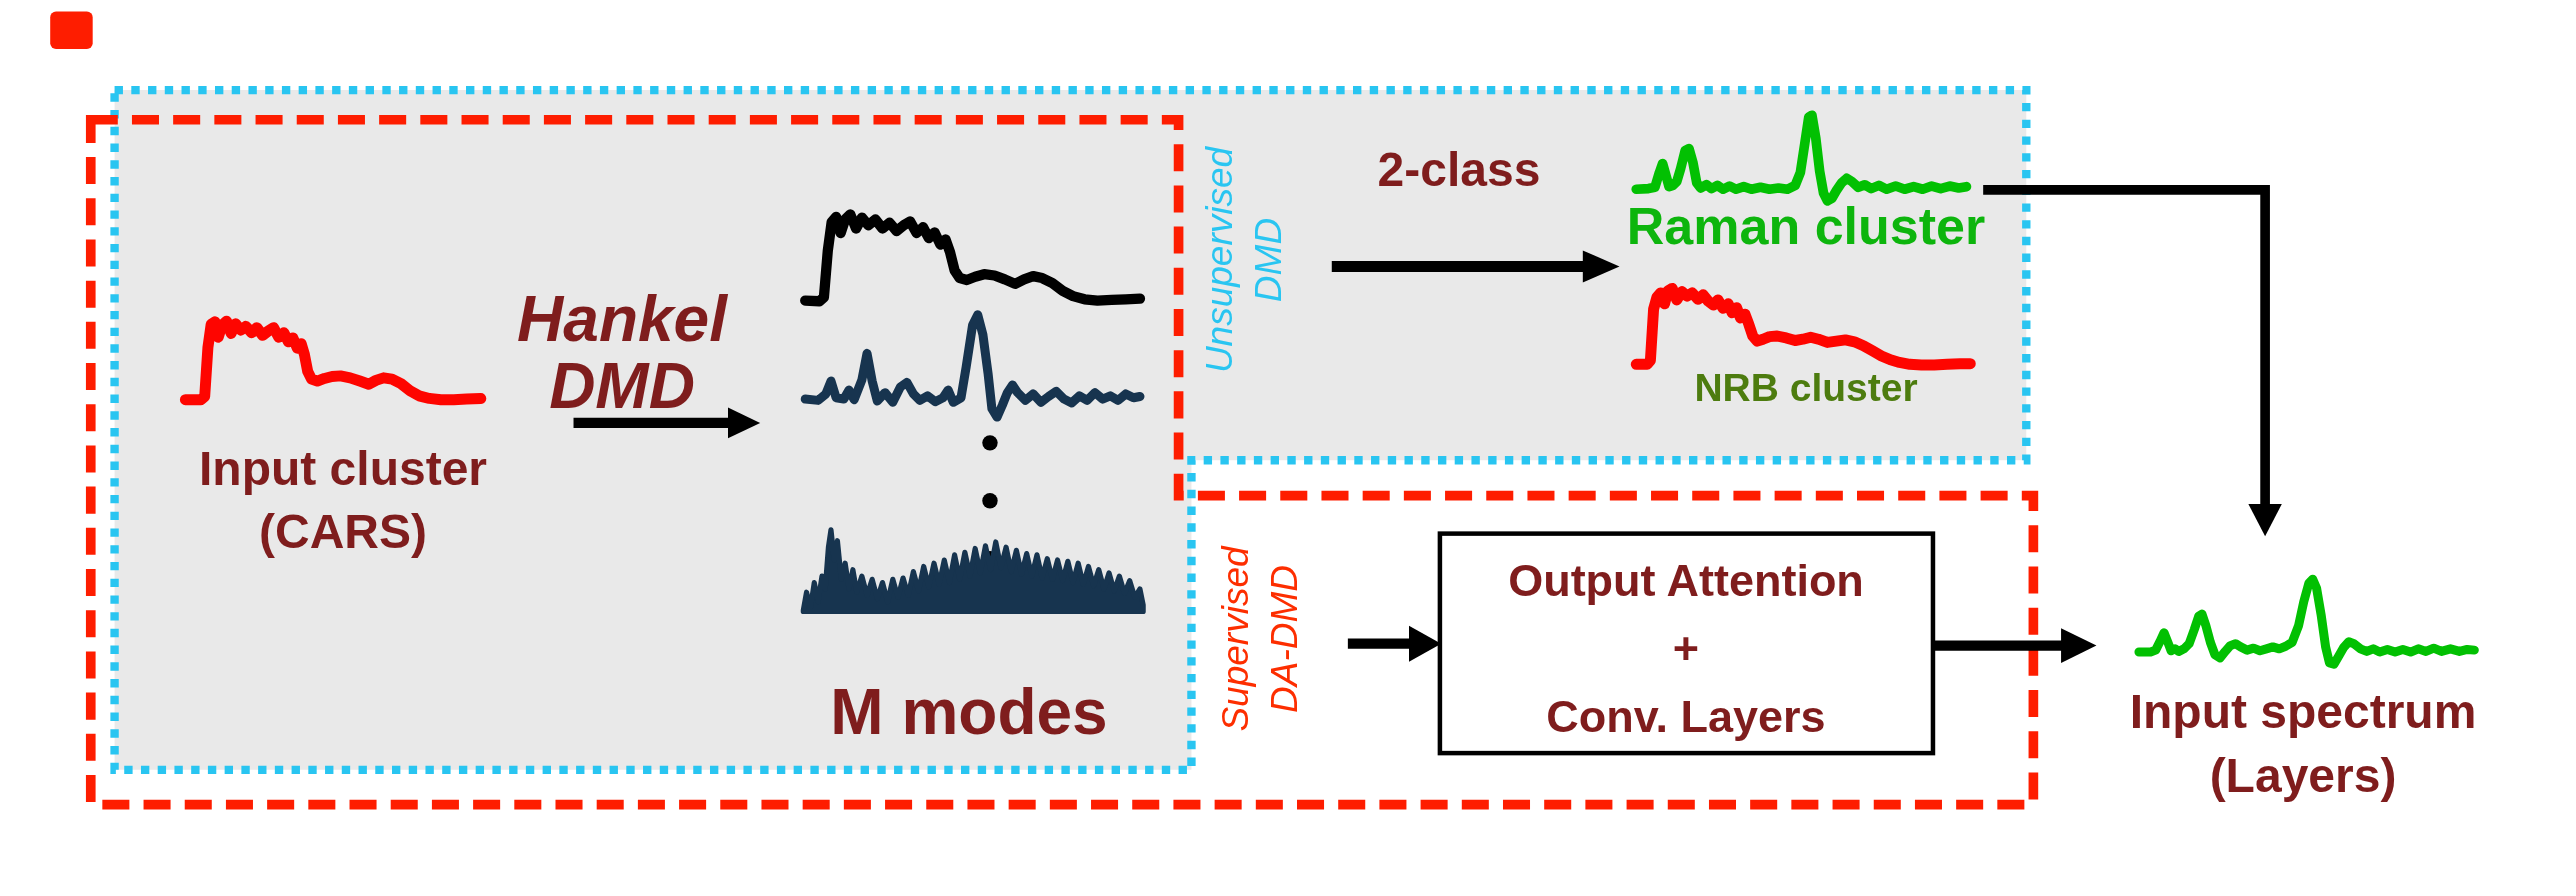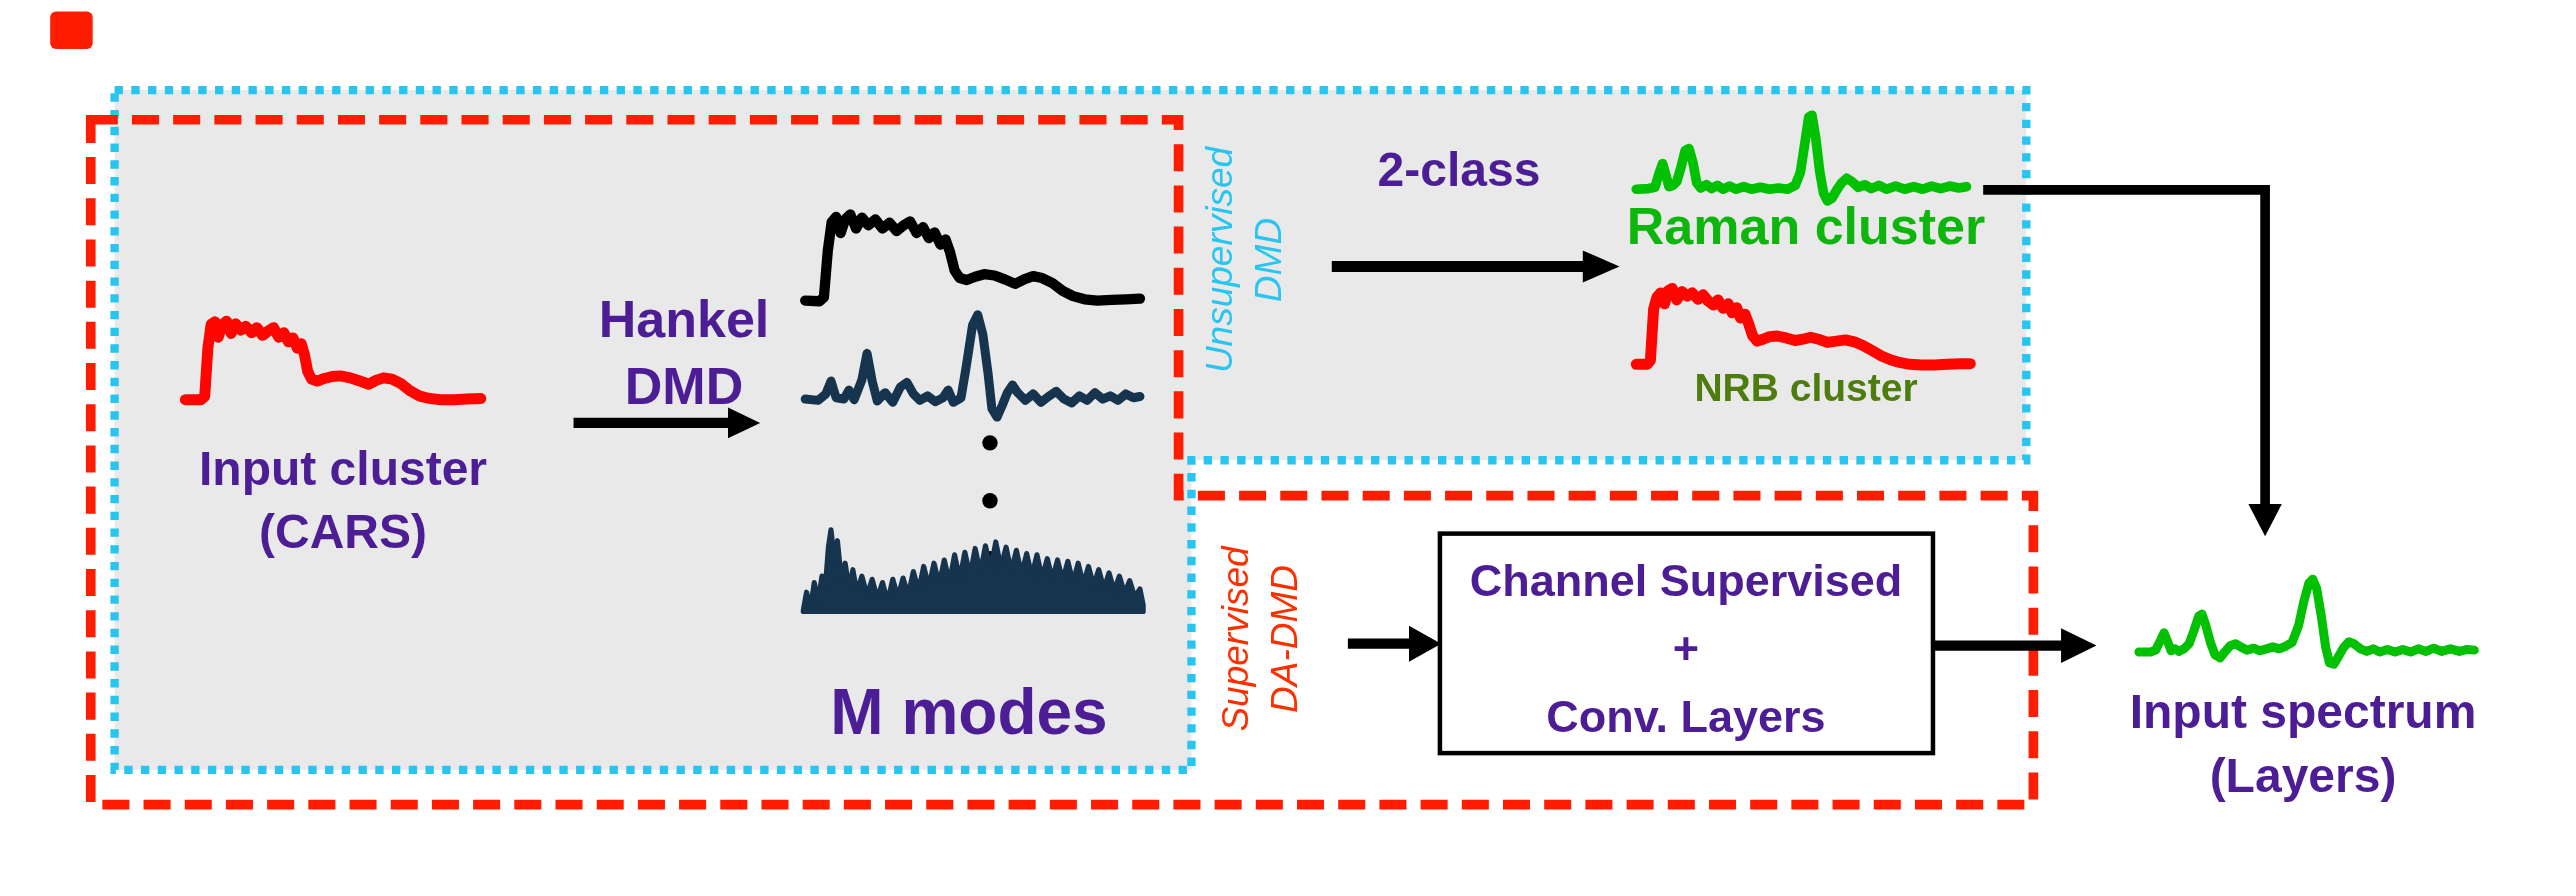--- a/index.html
+++ b/index.html
@@ -1,22 +1,22 @@
 <!DOCTYPE html>
 <html style="font-size:10.3px"><head>
 <meta charset="utf-8">
 <style>
   html,body{margin:0;padding:0;background:#ffffff;}
   body{width:2576px;height:896px;overflow:hidden;}
   #stage{position:relative;width:2576px;height:896px;background:#ffffff;font-family:"Liberation Sans",sans-serif;}
   #shapes{position:absolute;left:0;top:0;}
-  .label{position:absolute;font-family:"Liberation Sans",sans-serif;font-weight:bold;color:#4c1d95;
+  .label{position:absolute;font-family:"Liberation Sans",sans-serif;font-weight:bold;color:#7f1d1d;
          text-align:center;transform:translateX(-50%);white-space:nowrap;}
   .lbl-input{left:343px;top:437px;font-size:48px;line-height:63px;}
-  .lbl-hankel{left:684px;top:286px;font-size:52px;line-height:67px;}
+  .lbl-hankel{left:622px;top:286px;font-size:64px;line-height:67px;font-style:italic;}
   .lbl-mmodes{left:969px;top:675px;font-size:64px;}
   .lbl-clustering{left:1459px;top:137px;font-size:48px;line-height:66px;}
   .lbl-raman{left:1806px;top:196px;font-size:52px;color:#0db50d;}
   .lbl-nrb{left:1806px;top:366px;font-size:39px;color:#4d7c0f;}
   .lbl-box{left:1686px;top:547px;font-size:45px;line-height:68px;}
   .lbl-output{left:2303px;top:680px;font-size:48px;line-height:64px;}
   .rotlabel{position:absolute;font-family:"Liberation Sans",sans-serif;font-style:italic;font-weight:normal;
             text-align:center;white-space:nowrap;font-size:37px;line-height:49px;
             transform:translate(-50%,-50%) rotate(-90deg);}
   .lbl-unsup{left:1244px;top:260px;color:#29c5f1;}
@@ -87,21 +87,21 @@
 
   <div class="label lbl-clustering">
     <div>2-class</div>
   </div>
 
   <div class="label lbl-raman">Raman cluster</div>
 
   <div class="label lbl-nrb">NRB cluster</div>
 
   <div class="label lbl-box">
-    <div>Channel Supervised</div>
+    <div>Output Attention</div>
     <div>+</div>
     <div>Conv. Layers</div>
   </div>
 
   <div class="label lbl-output">
     <div>Input spectrum</div>
     <div>(Layers)</div>
   </div>
 
   <div class="rotlabel lbl-unsup">

